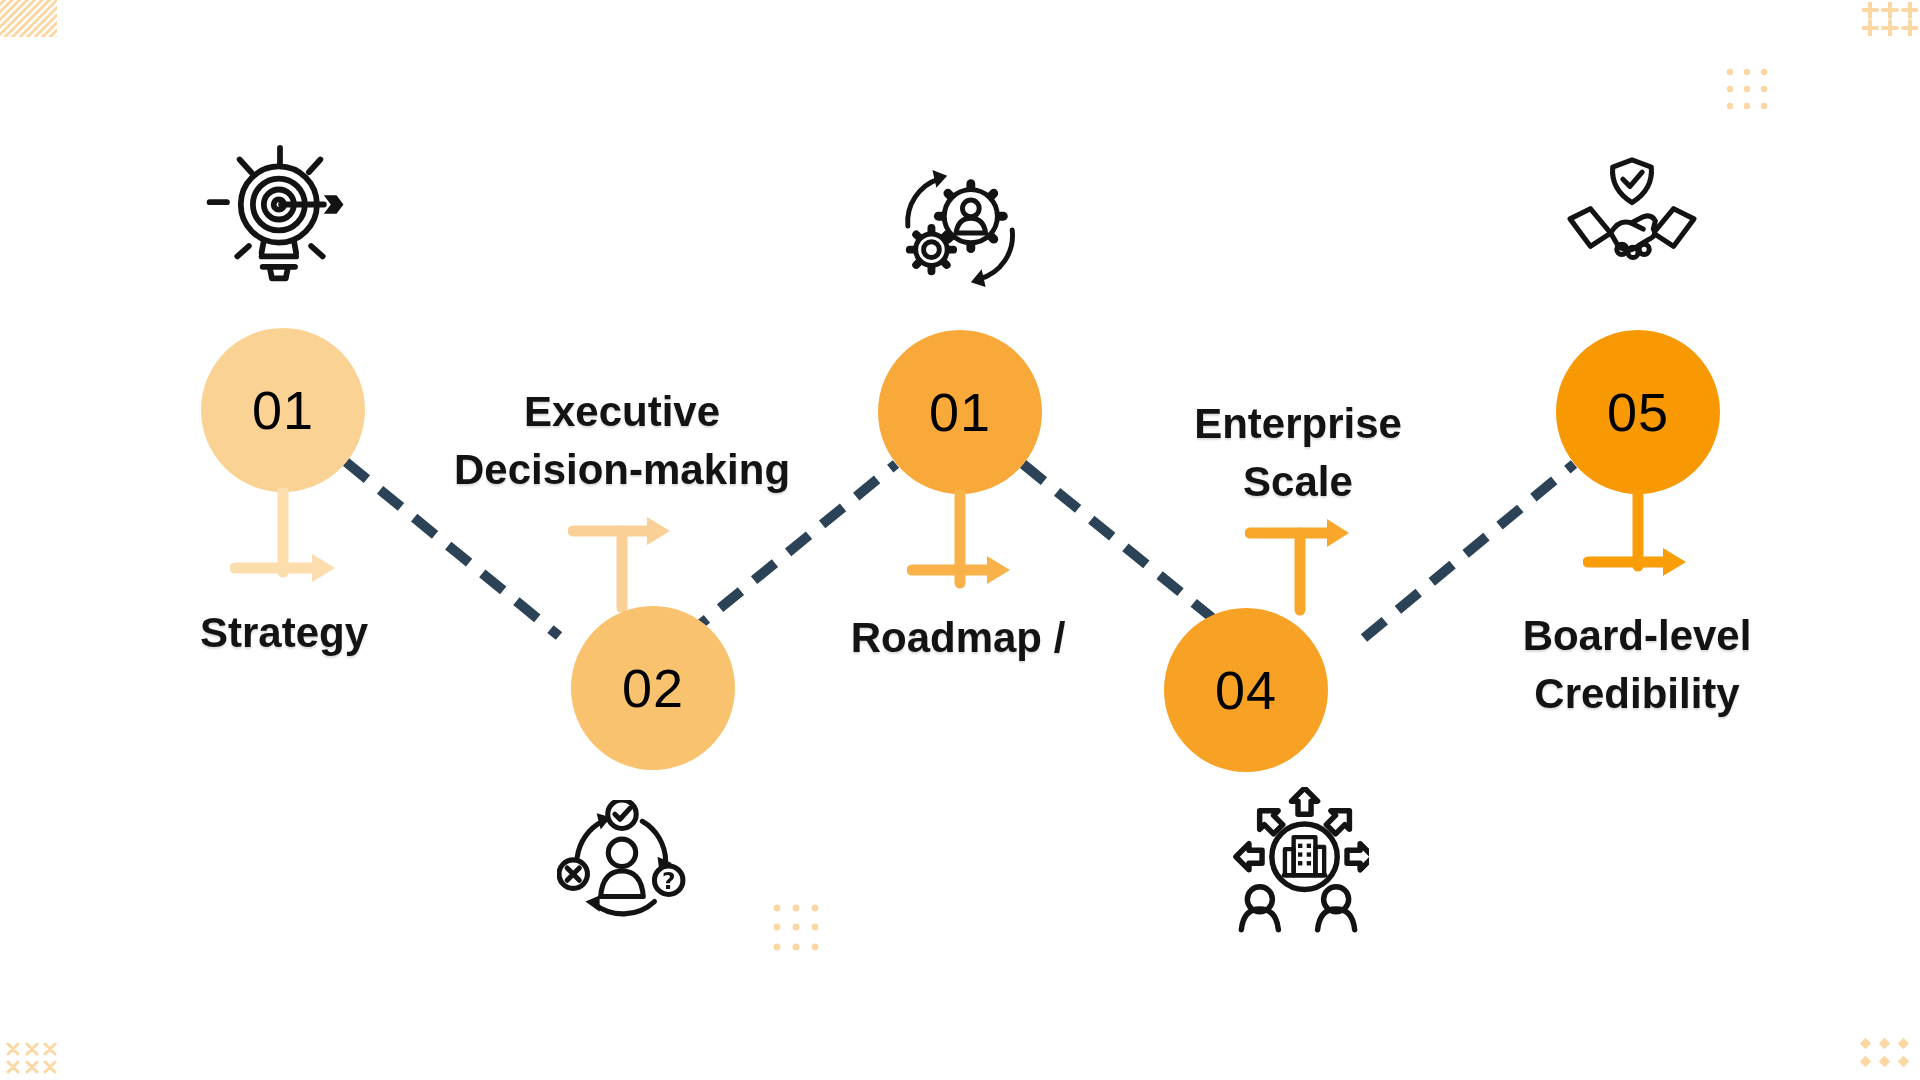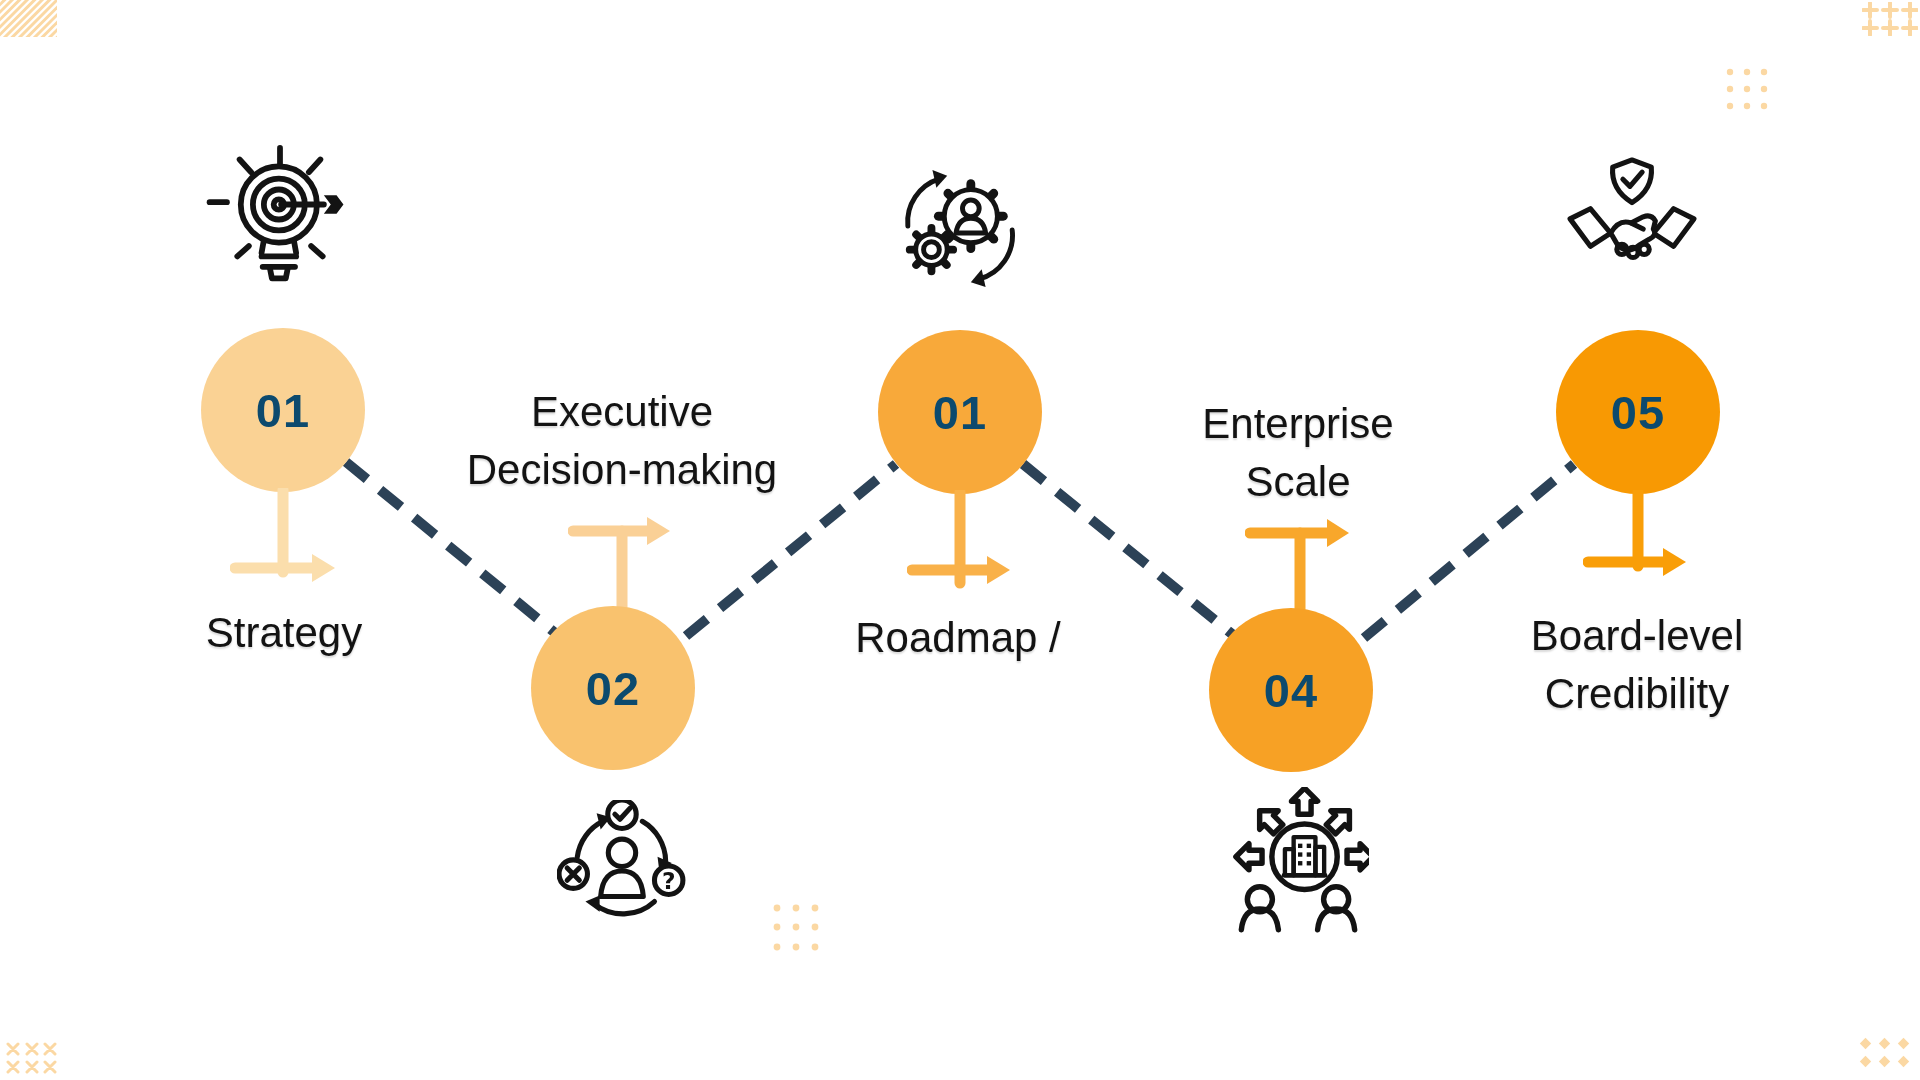--- a/index.html
+++ b/index.html
@@ -7,25 +7,25 @@
     position:relative;width:1920px;height:1080px;overflow:hidden;background:#ffffff;
     font-family:"Liberation Sans","DejaVu Sans",sans-serif;
   }
   .abs{position:absolute;}
   svg{display:block;}
   .circle{
     position:absolute;width:164px;height:164px;border-radius:50%;
     display:flex;align-items:center;justify-content:center;
   }
   .num{
-    color:#0c4a6e;font-size:47px;font-weight:700;letter-spacing:1px;line-height:1;
+    color:#000000;font-size:54px;font-weight:400;letter-spacing:1px;line-height:1;
   }
   .label{
     position:absolute;width:400px;text-align:center;color:#131313;
-    font-size:42px;font-weight:400;line-height:58px;
+    font-size:42px;font-weight:700;line-height:58px;
     text-shadow:0 2px 2px rgba(0,0,0,0.15);
   }
   .label span{display:block;}
 </style>
 </head>
 <body>
 
 <div class="canvas">
 
   <svg class="abs" style="left:0;top:0" width="57" height="37" viewBox="0 0 57 37" fill="none" stroke-width="3" stroke="#FBD8A3">
@@ -135,21 +135,21 @@
       <span>Executive</span>
       <span>Decision-making</span>
     </div>
     <svg class="abs" style="left:568px;top:512px" width="115" height="100" viewBox="0 0 115 100" fill="none">
       <g stroke-width="11" stroke-linecap="round" stroke="#FAD096">
         <line x1="54" y1="19" x2="54" y2="96"></line>
         <line x1="5" y1="19" x2="79" y2="19"></line>
       </g>
       <polygon points="79,5 79,33 102,19" fill="#FAD096"></polygon>
     </svg>
-    <div class="circle" style="left: 531px; top: 606px; background-color: rgb(249, 194, 110);">
+    <div class="circle" style="left: 571px; top: 606px; background-color: rgb(249, 194, 110);">
       <span class="num">02</span>
     </div>
   </div>
 
   <svg class="abs" style="left:557px;top:800px" width="132" height="132" viewBox="0 0 130 130" fill="none" stroke="#131313" stroke-width="5" stroke-linecap="round" stroke-linejoin="round">
     <path d="M20 56 A46 46 0 0 1 45 21"></path>
     <polygon points="39,13 53,17 43,29" fill="#131313" stroke="none"></polygon>
     <path d="M84 21 A46 46 0 0 1 107 60"></path>
     <polygon points="99,56 113,62 101,72" fill="#131313" stroke="none"></polygon>
     <path d="M96 100 A46 46 0 0 1 36 102"></path>
@@ -217,21 +217,21 @@
       <span>Enterprise</span>
       <span>Scale</span>
     </div>
     <svg class="abs" style="left:1245px;top:516px" width="115" height="100" viewBox="0 0 115 100" fill="none">
       <g stroke-width="11" stroke-linecap="round" stroke="#F8A72B">
         <line x1="55" y1="17" x2="55" y2="94"></line>
         <line x1="5" y1="17" x2="82" y2="17"></line>
       </g>
       <polygon points="82,3 82,31 104,17" fill="#F8A72B"></polygon>
     </svg>
-    <div class="circle" style="left: 1209px; top: 608px; background-color: rgb(247, 161, 37);">
+    <div class="circle" style="left: 1164px; top: 608px; background-color: rgb(247, 161, 37);">
       <span class="num">04</span>
     </div>
   </div>
 
   <svg class="abs" style="left:1227px;top:787px" width="142" height="146" viewBox="0 0 130 134" fill="none" stroke="#131313" stroke-width="5" stroke-linecap="round" stroke-linejoin="round">
     <defs>
       <path id="ba" d="M -6 11 L -6 -1 L -12 -1 L 0 -13 L 12 -1 L 6 -1 L 6 11 Z"></path>
     </defs>
     <use href="#ba" transform="translate(71,14)"></use>
     <use href="#ba" transform="translate(39,31) rotate(-45)"></use>

